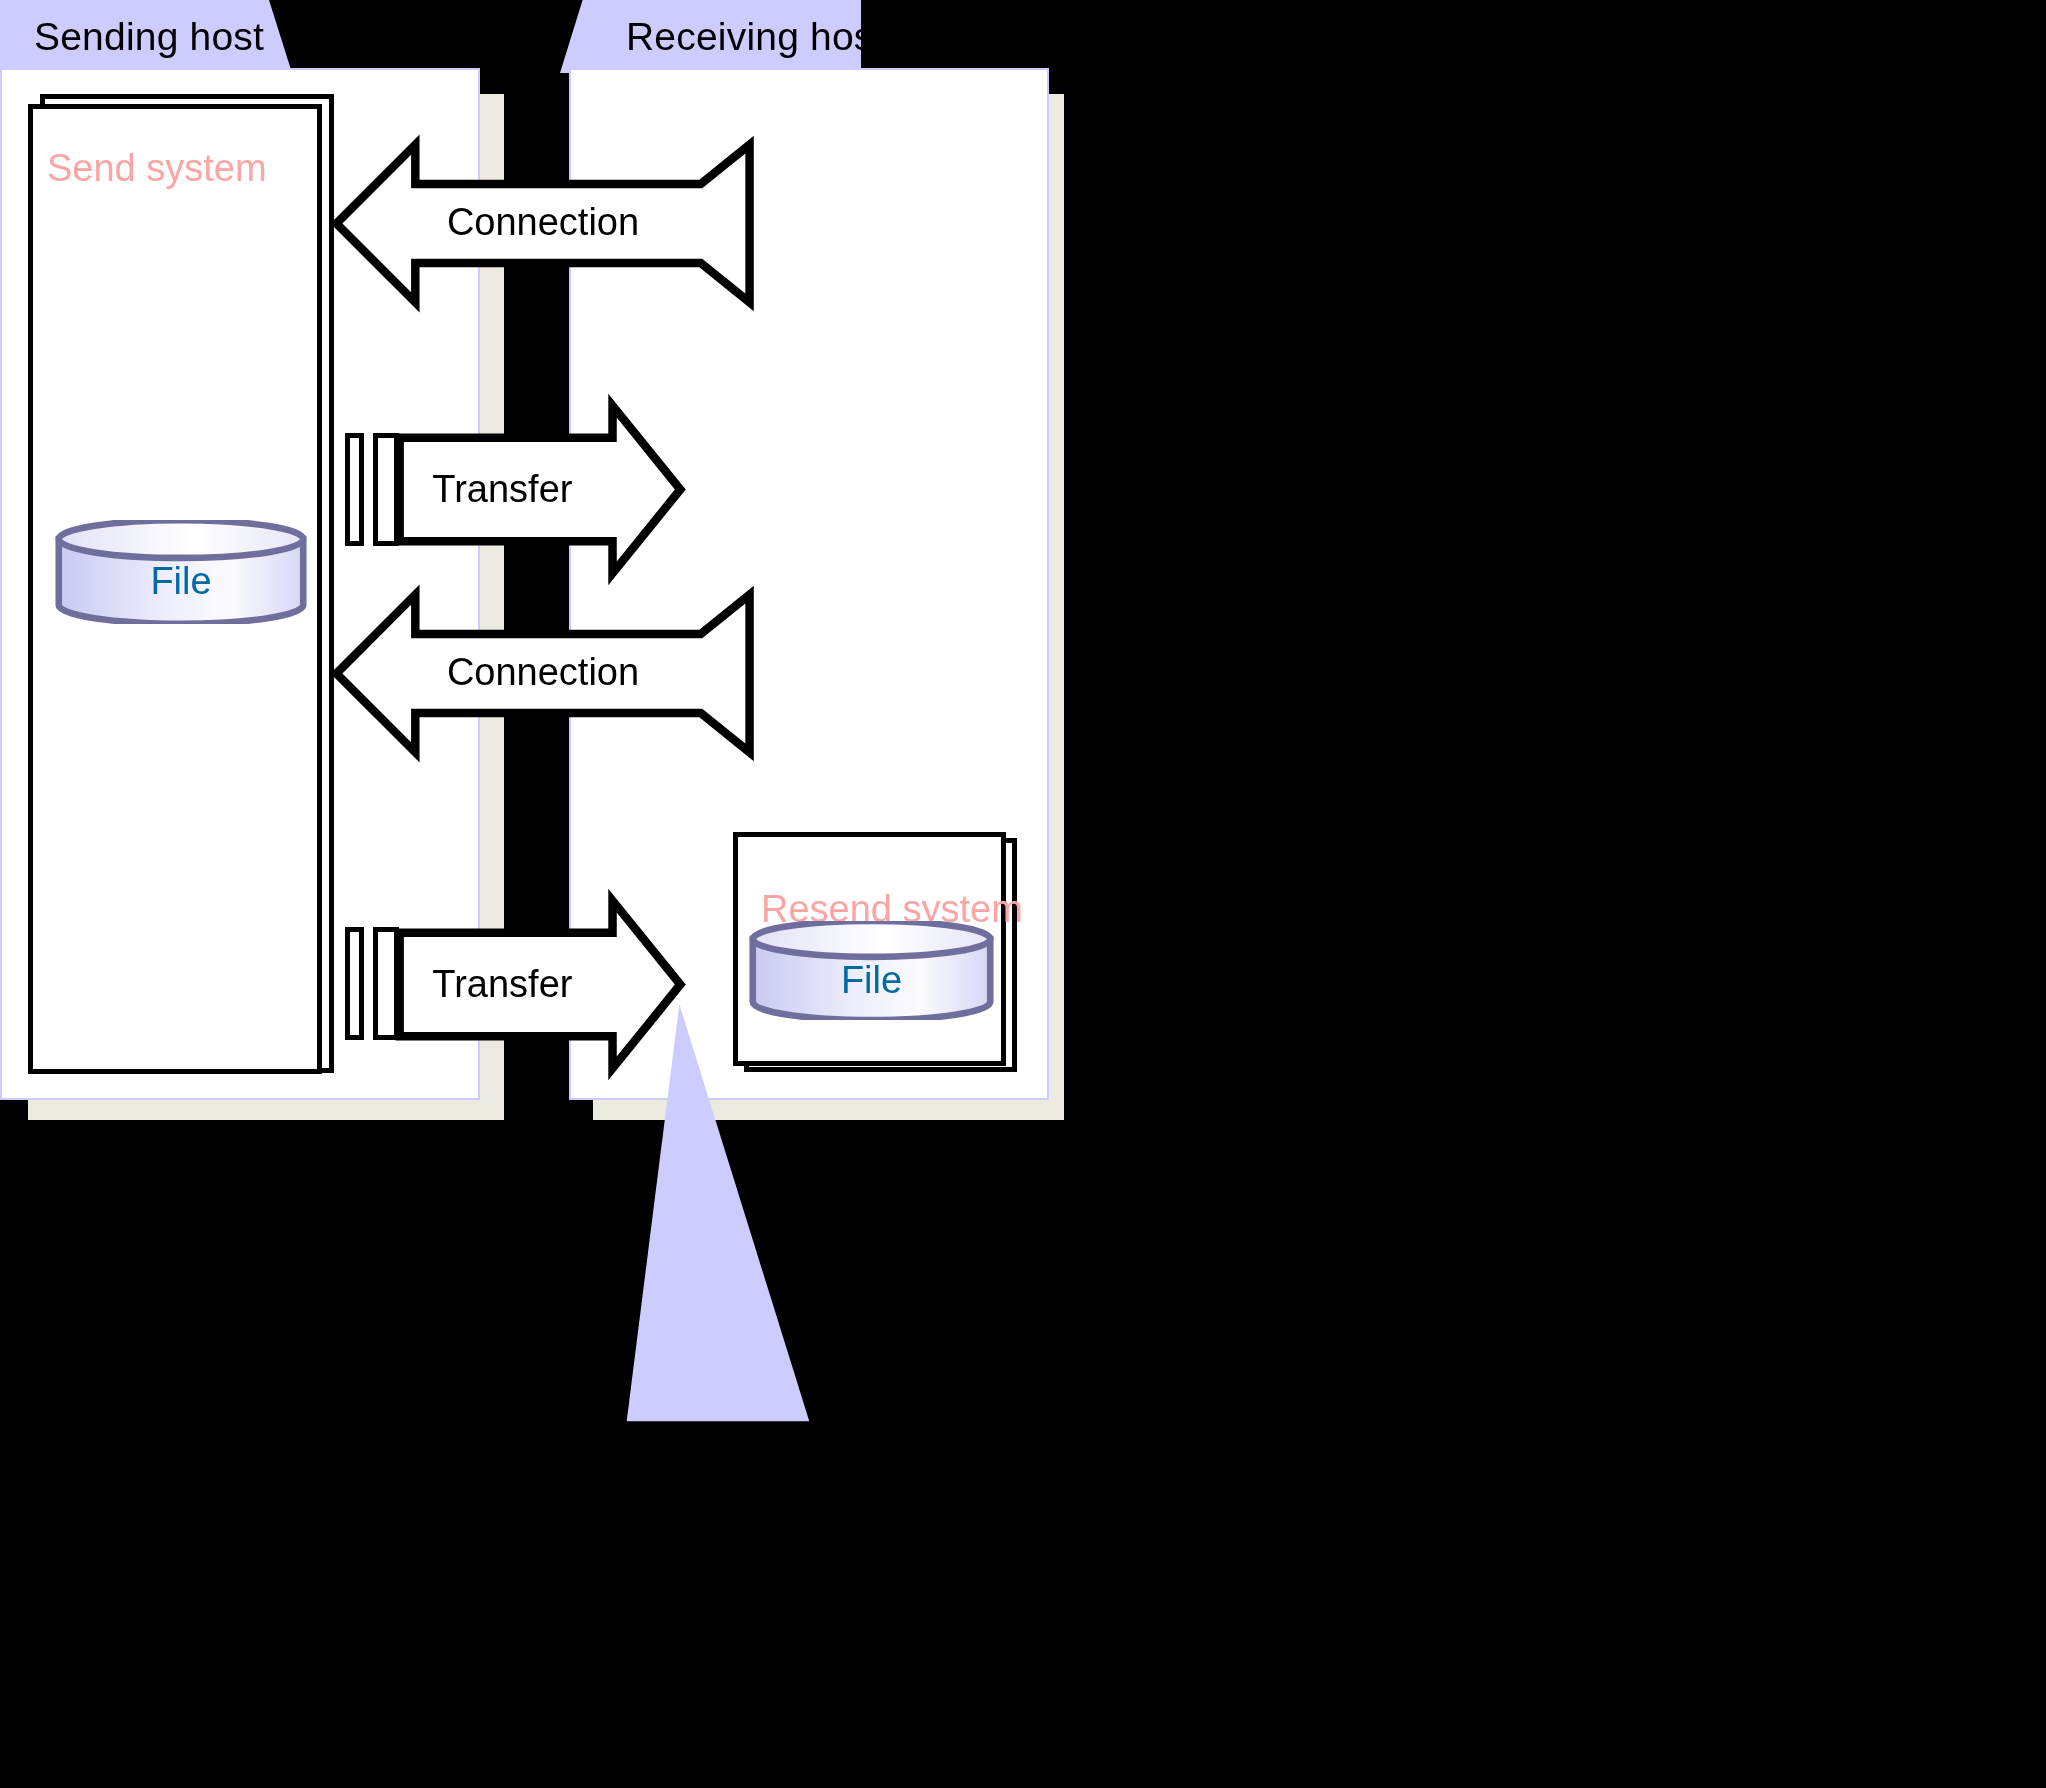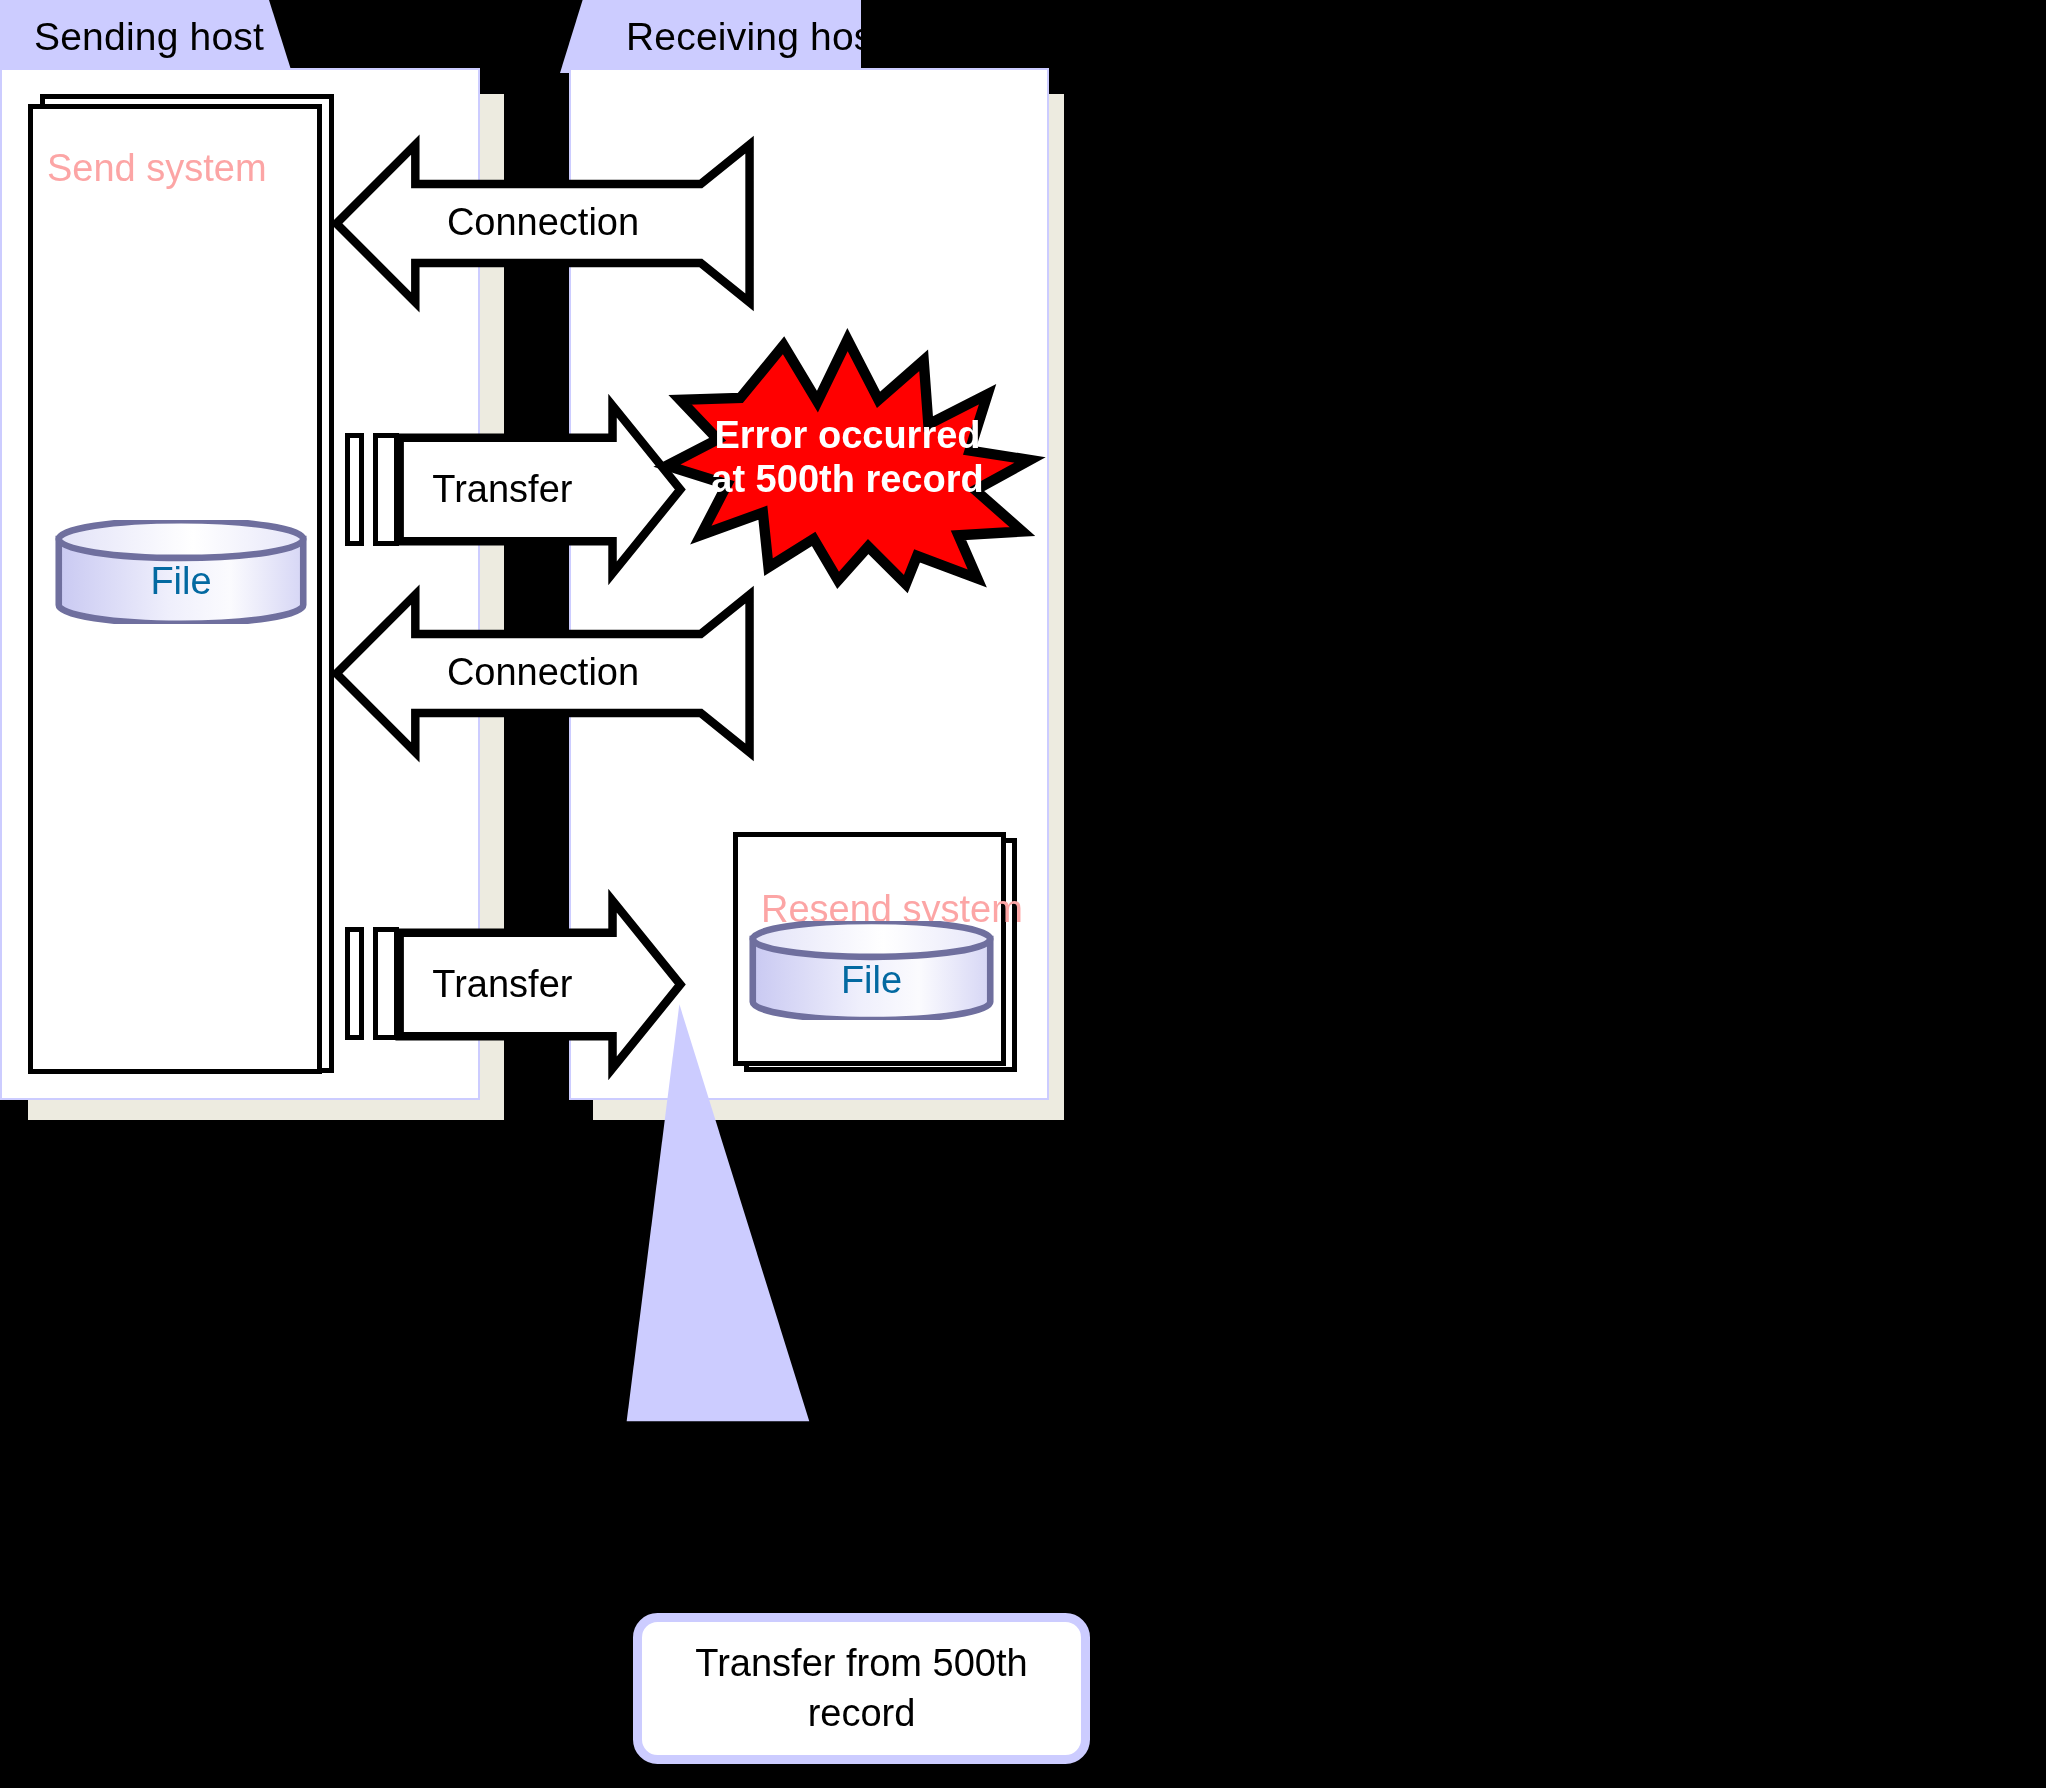--- a/index.html
+++ b/index.html
@@ -206,32 +206,20 @@
   <div class="tailbar" style="left:345px;top:433px;width:19px;height:113px;"></div>
   <div class="tailbar" style="left:373px;top:433px;width:26px;height:113px;"></div>
 
   <div class="arrowwrap" style="left:394px;top:400px;width:292px;height:179px;">
     <svg width="292" height="179" viewBox="0 0 310 190">
       <path d="M6,40 L232,40 L232,6 L304,95 L232,184 L232,150 L6,150 Z" fill="#FFFFFF" stroke="#000000" stroke-width="9" stroke-linejoin="miter"></path>
     </svg>
     <div class="arrow-label" style="top:68px;left:9.4px;width:198px;">Transfer</div>
   </div>
 
-  <div class="burst" style="left:659px;top:334px;width:377px;height:252px;">
-    <svg width="377" height="252" viewBox="0 0 400 268">
-      <path d="M132,12 L168,72 L200,6 L233,70 L281,28 L286,96 L349,64 L330,124
-               L394,134 L336,166 L386,210 L318,214 L338,260 L274,236 L262,266
-               L222,226 L190,262 L164,218 L116,248 L110,190 L44,214 L72,160
-               L8,140 L62,112 L22,70 L86,68 Z" fill="#FF0000" stroke="#000000" stroke-width="11" stroke-linejoin="miter"></path>
-    </svg>
-    <div class="burst-label" style="top:80px;left:0;">
-      <div>Error occurred</div>
-      <div>at 500th record</div>
-    </div>
-  </div>
 
   <div class="arrowwrap" style="left:330px;top:589px;width:426px;height:169px;">
     <svg width="426" height="169" viewBox="0 0 452 180">
       <path d="M6,90 L90,6 L90,48 L394,48 L446,6 L446,174 L394,132 L90,132 L90,174 Z" fill="#FFFFFF" stroke="#000000" stroke-width="9" stroke-linejoin="miter"></path>
     </svg>
     <div class="arrow-label" style="top:62px;left:34px;width:358px;">Connection</div>
   </div>
 
   <div class="tailbar" style="left:345px;top:927px;width:19px;height:113px;"></div>
   <div class="tailbar" style="left:373px;top:927px;width:26px;height:113px;"></div>
@@ -244,18 +232,15 @@
   </div>
 
 
 
   <div class="callout-tail" style="left:621px;top:993px;width:273px;height:640px;z-index:2;">
     <svg width="273" height="640" viewBox="0 0 290 680">
       <path d="M62,12 L200,455 L6,455 Z" fill="#CCCCFF" stroke="none"></path>
     </svg>
   </div>
 
-  <div class="callout" style="left:633px;top:1613px;width:457px;height:151px;z-index:3;">
-    <span>Transfer from 500th record</span>
-  </div>
 
 </div>
 
 
 </body></html>

